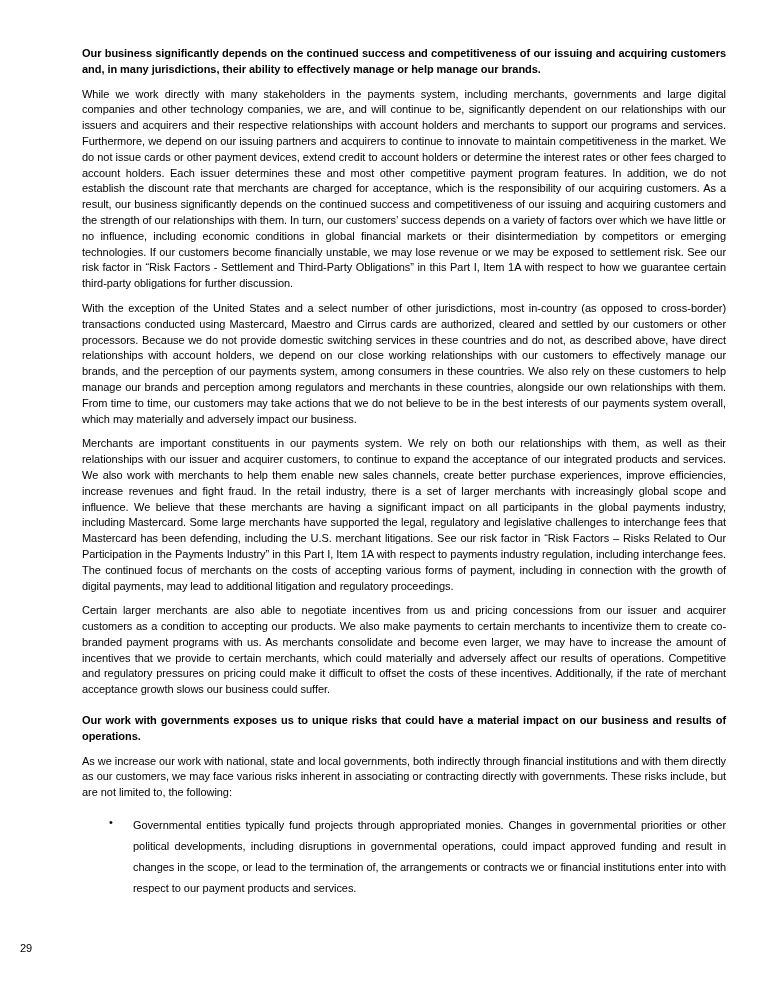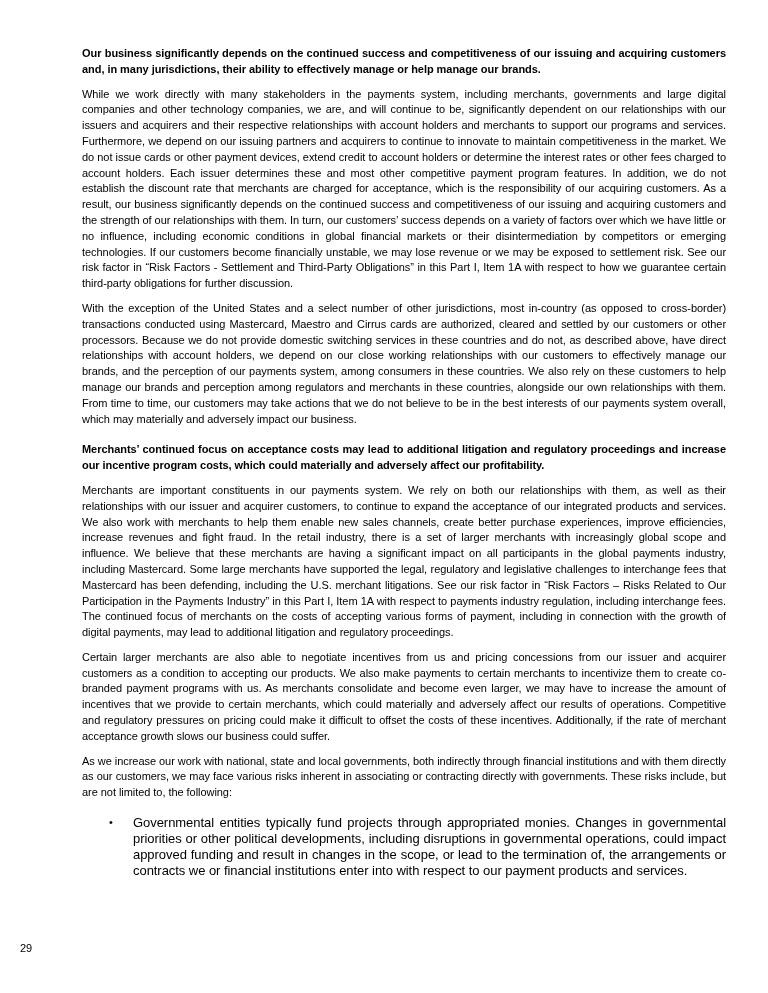--- a/index.html
+++ b/index.html
@@ -47,22 +47,22 @@
     box-sizing: border-box;
   }
   .bullet-marker {
     width: 24px;
     flex: 0 0 24px;
     font-size: 11px;
     line-height: 15.8px;
   }
   .bullet-text {
     flex: 1 1 auto;
-    font-size: 13px;
-    line-height: 16px;
+    font-size: 11px;
+    line-height: 21px;
     text-align: justify;
     letter-spacing: -0.05px;
   }
   .page-footer {
     position: absolute;
     left: 0;
     right: 0;
     top: 938px;
     text-align: left;
   }
@@ -77,26 +77,26 @@
 
 <div class="page">
   <main>
 
     <p class="block heading">Our business significantly depends on the continued success and competitiveness of our issuing and acquiring customers and, in many jurisdictions, their ability to effectively manage or help manage our brands.</p>
 
     <p class="block body">While we work directly with many stakeholders in the payments system, including merchants, governments and large digital companies and other technology companies, we are, and will continue to be, significantly dependent on our relationships with our issuers and acquirers and their respective relationships with account holders and merchants to support our programs and services.  Furthermore, we depend on our issuing partners and acquirers to continue to innovate to maintain competitiveness in the market.  We do not issue cards or other payment devices, extend credit to account holders or determine the interest rates or other fees charged to account holders.  Each issuer determines these and most other competitive payment program features.  In addition, we do not establish the discount rate that merchants are charged for acceptance, which is the responsibility of our acquiring customers.  As a result, our business significantly depends on the continued success and competitiveness of our issuing and acquiring customers and the strength of our relationships with them.  In turn, our customers’ success depends on a variety of factors over which we have little or no influence, including economic conditions in global financial markets or their disintermediation by competitors or emerging technologies.  If our customers become financially unstable, we may lose revenue or we may be exposed to settlement risk.  See our risk factor in “Risk Factors - Settlement and Third-Party Obligations” in this Part I, Item 1A with respect to how we guarantee certain third-party obligations for further discussion.</p>
 
     <p class="block body">With the exception of the United States and a select number of other jurisdictions, most in-country (as opposed to cross-border) transactions conducted using Mastercard, Maestro and Cirrus cards are authorized, cleared and settled by our customers or other processors.  Because we do not provide domestic switching services in these countries and do not, as described above, have direct relationships with account holders, we depend on our close working relationships with our customers to effectively manage our brands, and the perception of our payments system, among consumers in these countries.  We also rely on these customers to help manage our brands and perception among regulators and merchants in these countries, alongside our own relationships with them.  From time to time, our customers may take actions that we do not believe to be in the best interests of our payments system overall, which may materially and adversely impact our business.</p>
 
-    <p class="block heading">Merchants’ continued focus on acceptance costs may lead to additional litigation and regulatory proceedings and increase our incentive program costs, which could materially and adversely affect our profitability.</p>
 
     <p class="block body">Merchants are important constituents in our payments system.  We rely on both our relationships with them, as well as their relationships with our issuer and acquirer customers, to continue to expand the acceptance of our integrated products and services.  We also work with merchants to help them enable new sales channels, create better purchase experiences, improve efficiencies, increase revenues and fight fraud.  In the retail industry, there is a set of larger merchants with increasingly global scope and influence.  We believe that these merchants are having a significant impact on all participants in the global payments industry, including Mastercard.  Some large merchants have supported the legal, regulatory and legislative challenges to interchange fees that Mastercard has been defending, including the U.S. merchant litigations.  See our risk factor in “Risk Factors – Risks Related to Our Participation in the Payments Industry” in this Part I, Item 1A with respect to payments industry regulation, including interchange fees.  The continued focus of merchants on the costs of accepting various forms of payment, including in connection with the growth of digital payments, may lead to additional litigation and regulatory proceedings.</p>
 
     <p class="block body">Certain larger merchants are also able to negotiate incentives from us and pricing concessions from our issuer and acquirer customers as a condition to accepting our products.  We also make payments to certain merchants to incentivize them to create co-branded payment programs with us.  As merchants consolidate and become even larger, we may have to increase the amount of incentives that we provide to certain merchants, which could materially and adversely affect our results of operations.  Competitive and regulatory pressures on pricing could make it difficult to offset the costs of these incentives.  Additionally, if the rate of merchant acceptance growth slows our business could suffer.</p>
 
+    <p class="block heading">Our work with governments exposes us to unique risks that could have a material impact on our business and results of operations.</p>
 
     <p class="block body">As we increase our work with national, state and local governments, both indirectly through financial institutions and with them directly as our customers, we may face various risks inherent in associating or contracting directly with governments.  These risks include, but are not limited to, the following:</p>
 
     <div class="bullet-item">
       <span class="bullet-marker">•</span>
       <p class="bullet-text" style="margin:0;">Governmental entities typically fund projects through appropriated monies.  Changes in governmental priorities or other political developments, including disruptions in governmental operations, could impact approved funding and result in changes in the scope, or lead to the termination of, the arrangements or contracts we or financial institutions enter into with respect to our payment products and services.</p>
     </div>
 
   </main>
 

